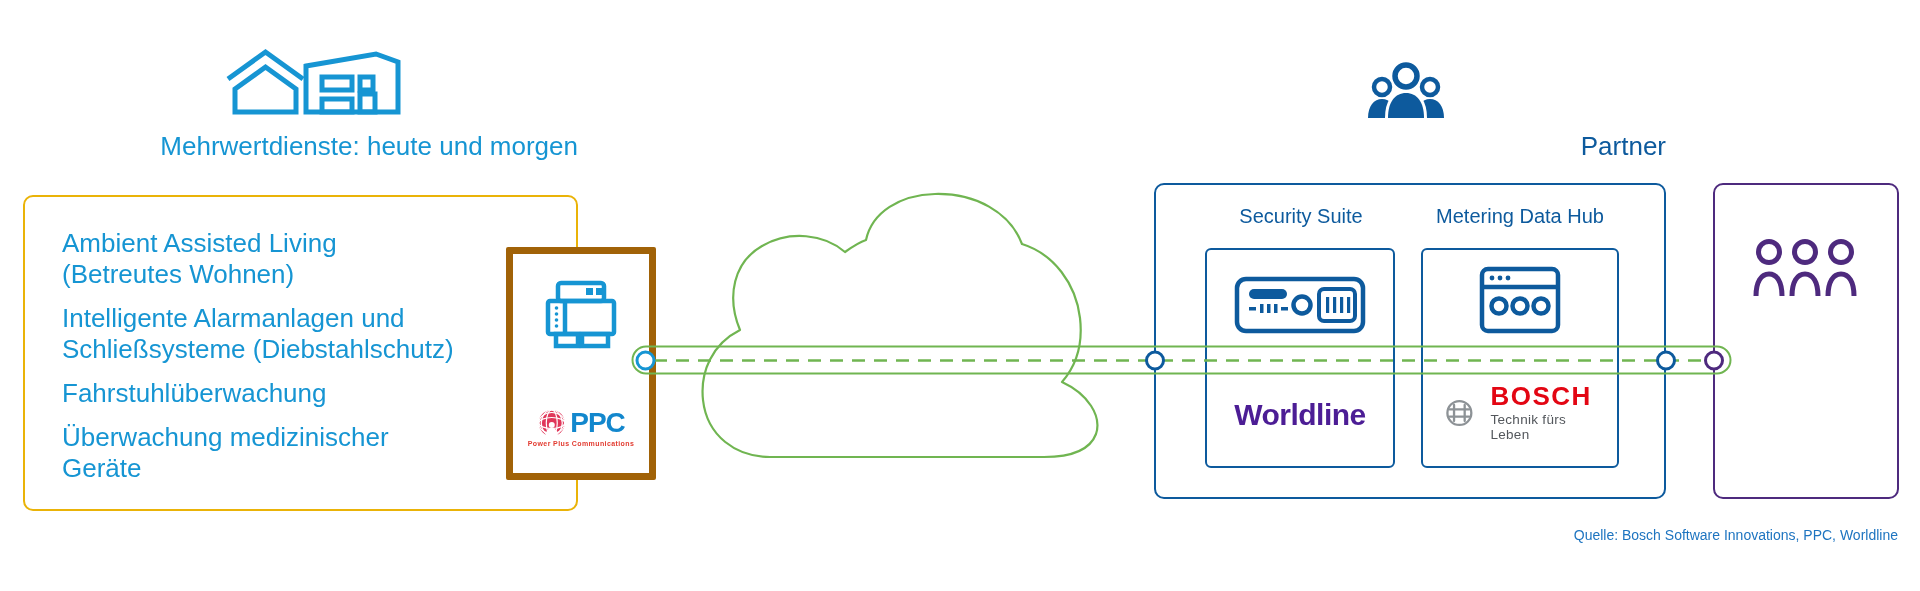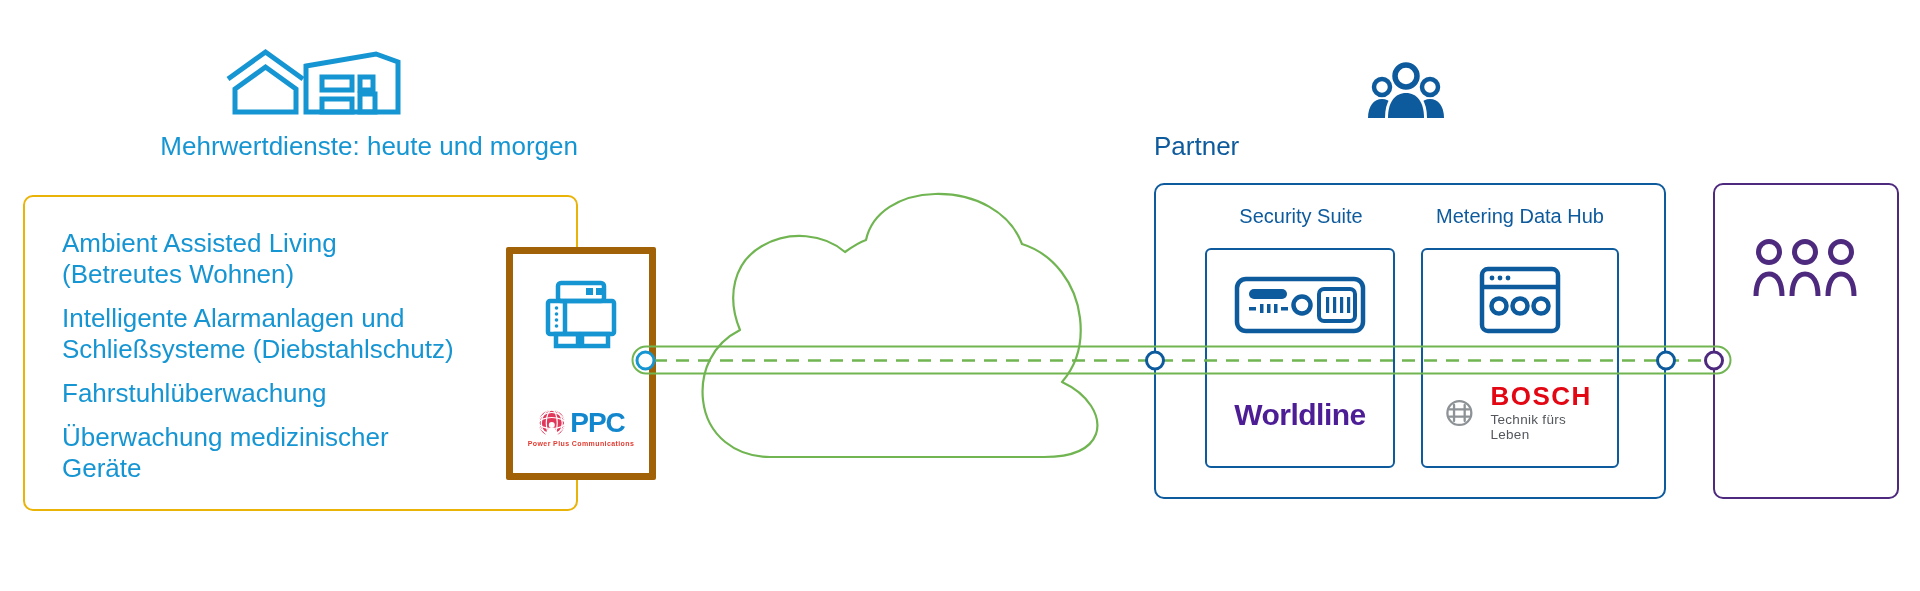--- a/index.html
+++ b/index.html
@@ -25,21 +25,21 @@
   .ppc-logo{position:absolute;left:50%;transform:translateX(-50%);bottom:26px;text-align:center;}
   .ppc-row{display:flex;align-items:center;justify-content:center;gap:3px;}
   .ppc-word{font-size:28px;font-weight:bold;color:#1287cd;letter-spacing:-1px;}
   .ppc-sub{font-size:7px;font-weight:bold;color:#e23b30;letter-spacing:0.4px;white-space:nowrap;margin-top:1px;}
 
   
   .cloud-text{left:818px;top:270px;font-size:27px;line-height:33px;}
 
   
   .partner-icon{left:1368px;top:60px;}
-  .partner-title{left:1154px;top:131px;width:512px;text-align:left;font-size:26px;}
+  .partner-title{left:1154px;top:131px;width:512px;text-align:right;font-size:26px;}
   .partner-box{left:1154px;top:183px;width:508px;height:312px;border:2px solid #0d5a9d;border-radius:10px;background:#fff;z-index:1;}
   .sub-label{top:205px;text-align:center;font-size:20px;z-index:2;}
   .security-label{left:1205px;width:192px;}
   .metering-label{left:1421px;width:198px;}
   .sub-box{top:248px;height:216px;border:2px solid #0d5a9d;border-radius:6px;background:#fff;z-index:2;}
   .security-box{left:1205px;width:186px;}
   .metering-box{left:1421px;width:194px;}
   .appliance-icon{position:absolute;left:50%;transform:translateX(-50%);top:26px;}
   .browser-icon{position:absolute;left:50%;transform:translateX(-50%);top:16px;}
   .worldline{position:absolute;left:50%;transform:translateX(-50%);bottom:34px;font-size:30px;font-weight:bold;color:#4c1d95;letter-spacing:-0.5px;}
@@ -216,20 +216,21 @@
         <path d="M3 61 C3 47 8 39 16 39 C24 39 29 47 29 61"></path>
         <path d="M39 61 C39 47 44 39 52 39 C60 39 65 47 65 61"></path>
         <path d="M75 61 C75 47 80 39 88 39 C96 39 101 47 101 61"></path>
         <circle cx="16" cy="17" r="10.5"></circle>
         <circle cx="52" cy="17" r="10.5"></circle>
         <circle cx="88" cy="17" r="10.5"></circle>
       </g>
     </svg>
   </div>
 
+  <div class="abs source">Quelle: Bosch Software Innovations, PPC, Worldline</div>
 
   <svg class="abs overlay" width="1920" height="591" viewBox="0 0 1920 591">
     <path d="M 703 400 C 700 372 712 344 740 330 C 726 296 734 262 762 246 C 790 230 824 234 845 252 C 852 247 860 242 866 240 C 872 212 900 195 935 194 C 975 193 1010 212 1022 244 C 1054 254 1076 284 1080 318 C 1083 344 1076 366 1062 382 C 1088 394 1102 416 1096 434 C 1090 450 1070 457 1044 457 L 770 457 C 736 457 707 436 703 400 Z" fill="none" stroke="#70b551" stroke-width="2.2" stroke-linejoin="round"></path>
     <rect x="632.5" y="346.5" width="1098" height="27" rx="13.5" fill="none" stroke="#70b551" stroke-width="2"></rect>
     <line x1="654" y1="360.5" x2="1708" y2="360.5" stroke="#70b551" stroke-width="2.4" stroke-dasharray="13 9"></line>
     <circle cx="645.5" cy="360.5" r="8.5" fill="#ffffff" stroke="#1695d3" stroke-width="3"></circle>
     <circle cx="1155" cy="360.5" r="8.5" fill="#ffffff" stroke="#0d5a9d" stroke-width="3"></circle>
     <circle cx="1666" cy="360.5" r="8.5" fill="#ffffff" stroke="#0d5a9d" stroke-width="3"></circle>
     <circle cx="1714" cy="360.5" r="8.5" fill="#ffffff" stroke="#4e2a7e" stroke-width="3"></circle>
   </svg>

